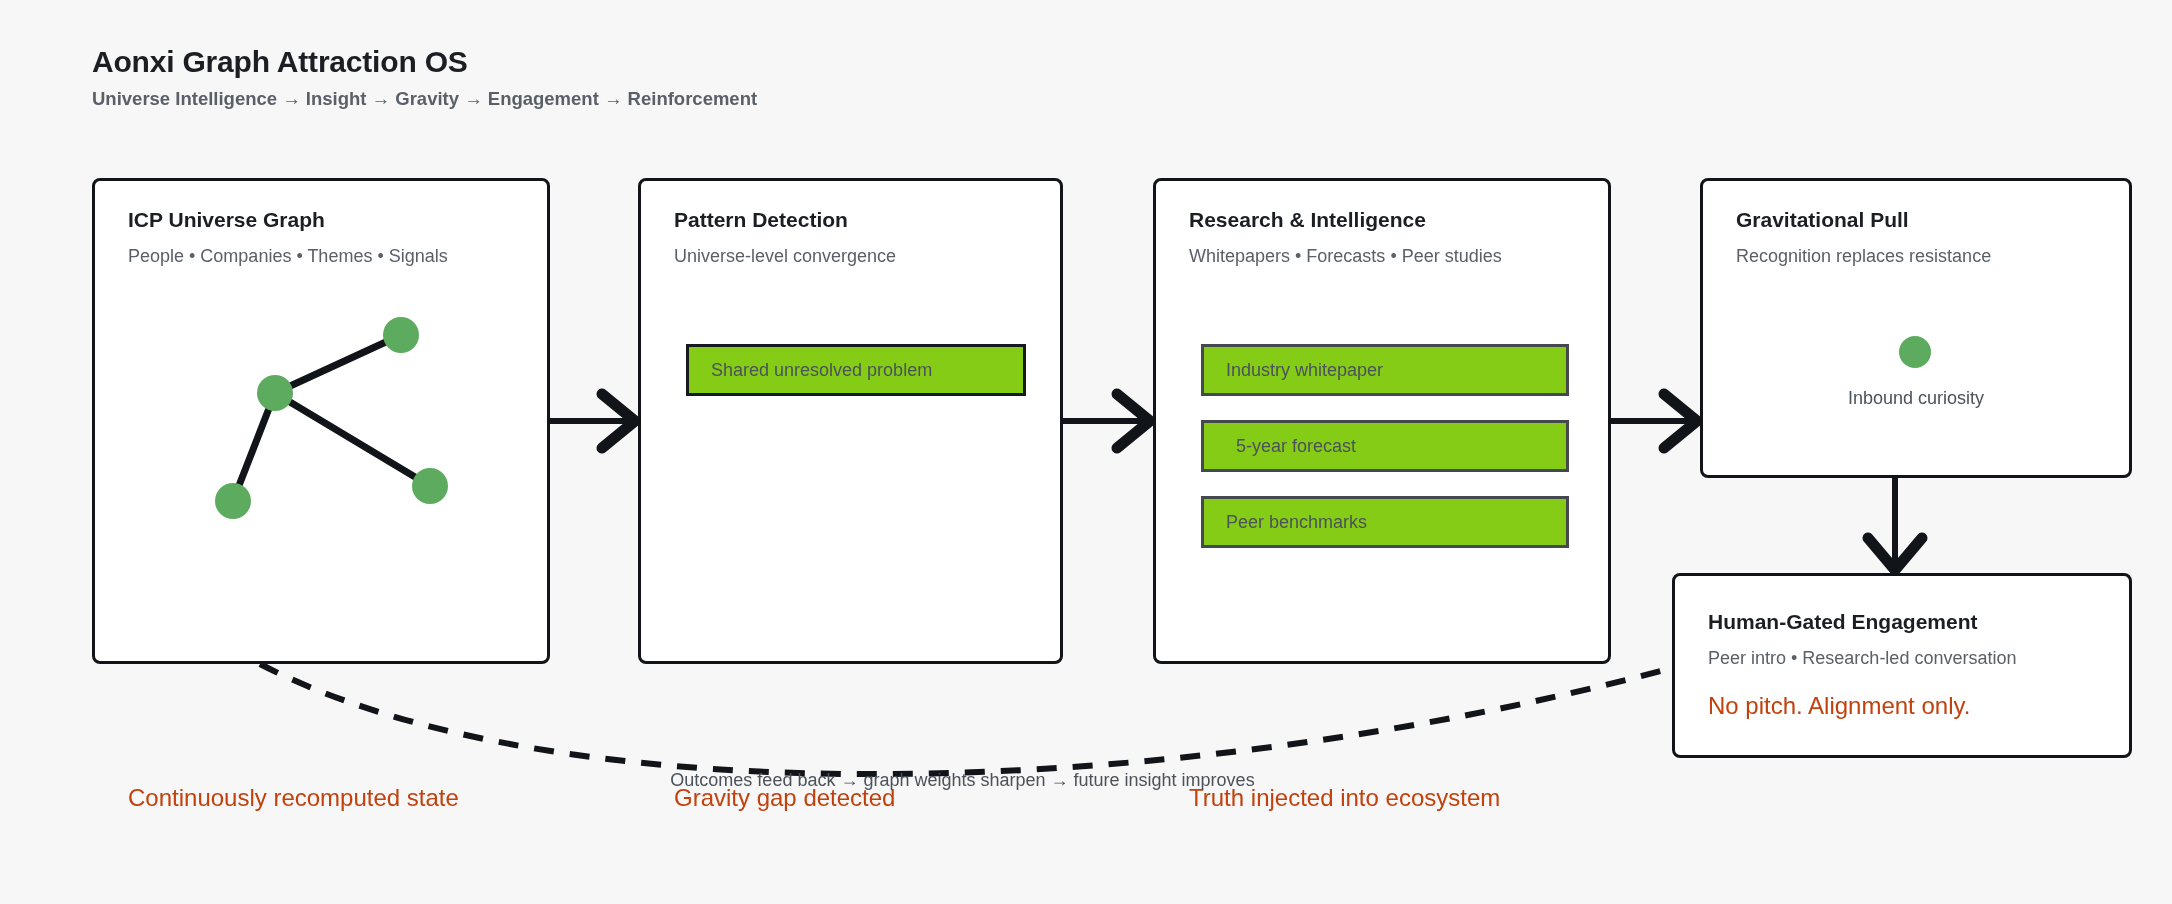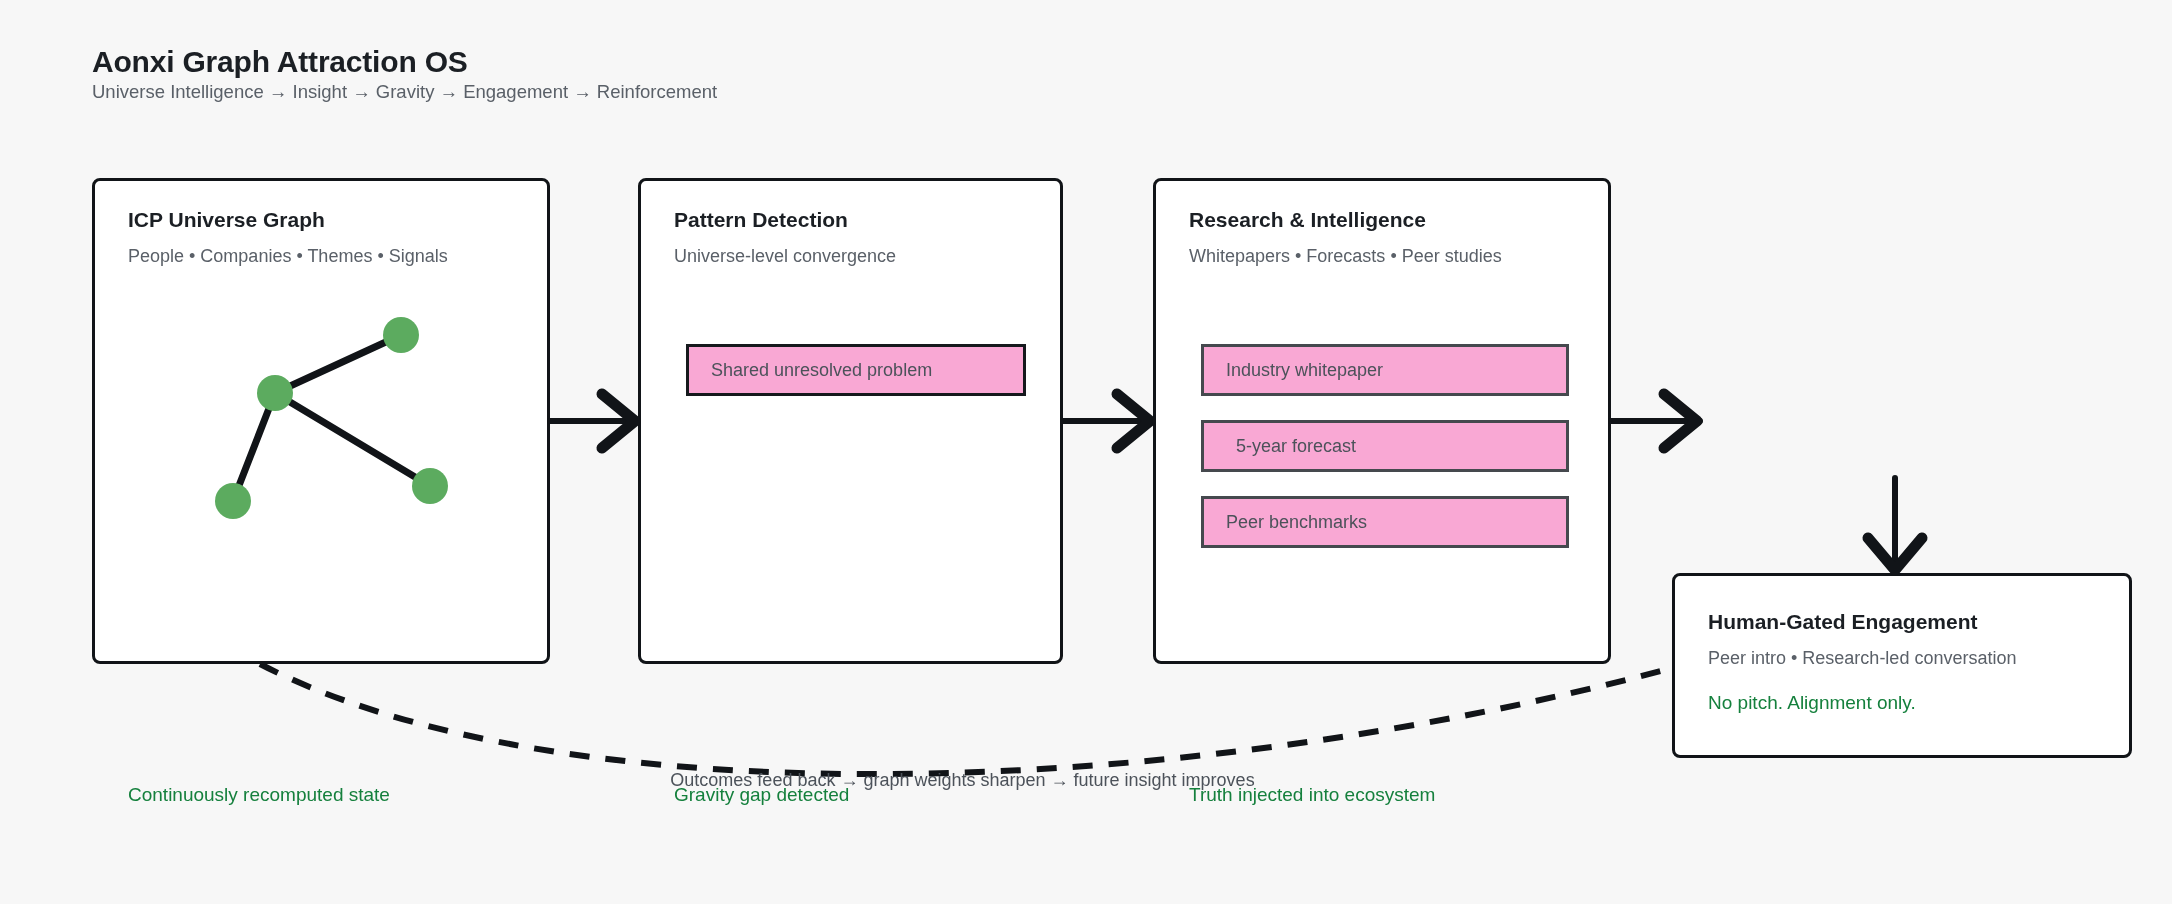--- a/index.html
+++ b/index.html
@@ -29,24 +29,25 @@
     top: 45px;
     font-size: 30px;
     font-weight: bold;
     letter-spacing: -0.2px;
     color: #1b1f24;
     white-space: nowrap;
   }
   .page-subtitle {
     position: absolute;
     left: 92px;
-    top: 81px;
+    top: 88px;
     font-size: 18.5px;
     color: #5a6068;
     white-space: nowrap;
+    font-weight: bold;
   }
 
   
   .card {
     position: absolute;
     background: #ffffff;
     border: 3px solid #111418;
     border-radius: 8px;
     box-sizing: border-box;
   }
@@ -63,30 +64,30 @@
     position: absolute;
     left: 33px;
     top: 65px;
     font-size: 18px;
     color: #5a6068;
     white-space: nowrap;
   }
   .card-foot {
     position: absolute;
     left: 33px;
-    font-size: 19px;
-    color: #15803d;
+    font-size: 24px;
+    color: #c2410c;
     white-space: nowrap;
   }
 
   
   .chip {
     position: absolute;
     box-sizing: border-box;
-    background: #f9a8d4;
+    background: #84cc16;
     display: flex;
     align-items: center;
     font-size: 18px;
     color: #4c525a;
     padding-left: 22px;
   }
   .chip.heavy { border: 3px solid #16191d; }
   .chip.light { border: 3px solid #45494e; }
 
   
@@ -160,20 +161,28 @@
     <div class="chip light" style="left:45px; top:239px; width:368px; height:52px;padding-left:32px;">
       <span>5-year forecast</span>
     </div>
     <div class="chip light" style="left:45px; top:315px; width:368px; height:52px;">
       <span>Peer benchmarks</span>
     </div>
 
     <div class="card-foot" style="top:603px;">Truth injected into ecosystem</div>
   </div>
 
+  <div class="card" style="left:1700px; top:178px; width:432px; height:300px;">
+    <div class="card-title">Gravitational Pull</div>
+    <div class="card-sub">Recognition replaces resistance</div>
+
+    <div class="green-dot" style="left:196px; top:155px; width:32px; height:32px;"></div>
+
+    <div style="position:absolute; left:0; right:0; top:207px; text-align:center; font-size:18px; color:#4c525a;">Inbound curiosity</div>
+  </div>
 
   <div class="card" style="left:1672px; top:573px; width:460px; height:185px;">
     <div class="card-title" style="top:34px;text-align:center;">Human-Gated Engagement</div>
     <div class="card-sub" style="top:72px;">Peer intro • Research-led conversation</div>
     <div class="card-foot" style="top:116px;">No pitch. Alignment only.</div>
   </div>
 
   <svg class="connector" style="left:0; top:0;" width="2172" height="904">
     <g stroke="#111418" stroke-width="6" fill="none" stroke-linecap="round">
 

